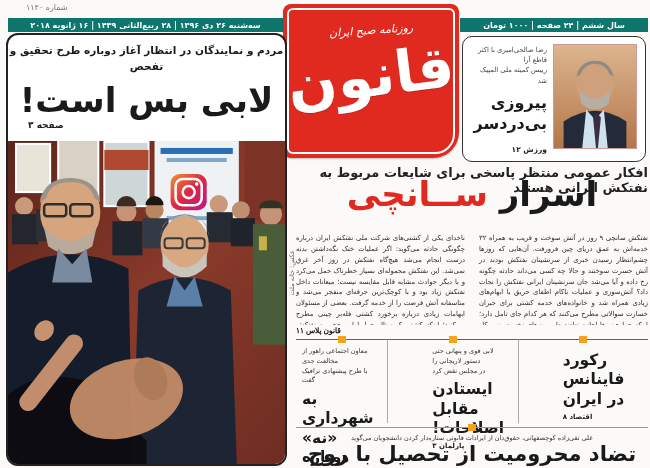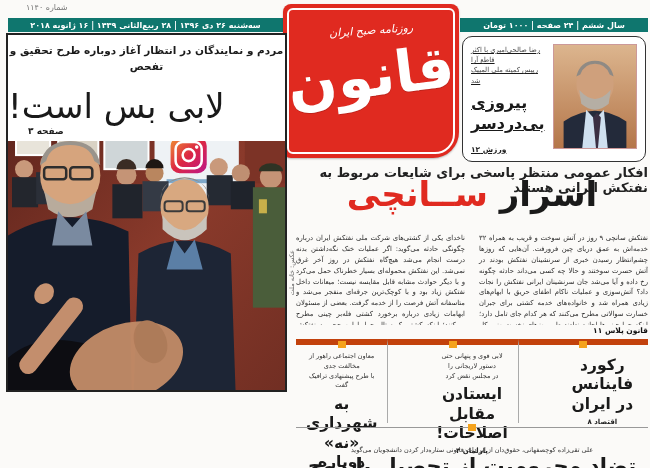--- a/index.html
+++ b/index.html
@@ -20,66 +20,66 @@
   .masthead{top:4px;left:283px;width:176px;height:154px;background:#e02a20;
     border-radius:8px 8px 26px 8px;box-shadow:0 1px 2px rgba(0,0,0,.25);}
   .masthead .inner{position:absolute;inset:4px;border:2px solid #fff;
     border-radius:6px 6px 20px 6px;display:flex;flex-direction:column;
     align-items:center;justify-content:flex-start;}
   .tagline{color:#fff;font-size:11px;font-style:italic;margin-top:14px;
     transform:rotate(-4deg);letter-spacing:1px;}
   .brand{color:#fff;font-size:58px;font-weight:bold;line-height:1;
     transform:rotate(-7deg);margin-top:10px;text-shadow:0 1px 0 rgba(0,0,0,.15);}
   
-  .leadbox{top:33px;left:6px;width:281px;height:359px;border:2px solid #222;
-    border-radius:0;background:#fff;overflow:hidden;}
+  .leadbox{top:33px;left:6px;width:281px;height:433px;border:2px solid #222;
+    border-radius:12px;background:#fff;overflow:hidden;}
   .lead-kicker{font-size:10.5px;font-weight:bold;text-align:center;
     line-height:1.5;margin-top:8px;}
-  .lead-headline{font-size:34px;font-weight:400;text-align:left;
-    line-height:1.05;margin-top:14px;}
+  .lead-headline{font-size:34px;font-weight:700;text-align:center;
+    line-height:1.05;margin-top:8px;}
   .lead-pageref{font-size:9px;font-weight:bold;text-align:left;
     padding-left:20px;margin-top:2px;}
   .lead-photo{position:absolute;left:0;right:0;bottom:0;top:106px;}
   .photo-credit{top:250px;left:288px;font-size:6.5px;color:#666;
     writing-mode:vertical-rl;transform:rotate(180deg);letter-spacing:1px;}
   
   .olybox{top:36px;left:462px;width:184px;height:126px;border:1.5px solid #333;
     border-radius:10px;background:#fff;padding:6px;}
-  .olybox .txt{position:absolute;top:8px;right:98px;left:8px;text-align:left;text-decoration:underline;}
+  .olybox .txt{position:absolute;top:8px;right:98px;left:8px;text-align:right;}
   .oly-kicker{font-size:6.8px;color:#444;line-height:1.5;}
   .oly-headline{font-size:16px;font-weight:900;line-height:1.35;margin-top:6px;}
   .oly-pageref{font-size:7.5px;font-weight:bold;margin-top:10px;color:#222;}
   .oly-photo{position:absolute;top:7px;right:8px;width:84px;height:105px;
     border:1px solid #c99;overflow:hidden;}
   
   .main-kicker{top:165px;left:296px;width:352px;text-align:right;
     font-size:13px;font-weight:bold;color:#222;}
   .main-headline{top:176px;left:296px;width:352px;text-align:center;
     font-size:34px;font-weight:900;line-height:1.1;}
   .main-headline .red{color:#e02a20;}
   .main-body{top:233px;left:296px;width:352px;height:92px;display:flex;
     gap:14px;overflow:hidden;}
   .main-body .col{flex:1;font-size:6.8px;line-height:1.6;text-align:justify;
     color:#2a2a2a;}
-  .plus-label{top:326px;left:296px;width:352px;text-align:right;
-    font-size:7.5px;font-weight:bold;color:#111;}
+  .plus-label{top:326px;left:296px;width:352px;text-align:left;
+    font-size:7.5px;font-weight:bold;color:#111;font-family:Liberation Serif, serif;}
   
   .teasers{top:339px;left:296px;width:352px;height:84px;display:flex;}
-  .teaser{flex:1;position:relative;border-top:6px solid #c2410c;
-    padding:7px 6px 0 6px;text-align:center;}
+  .teaser{flex:1;position:relative;border-top:1px solid #c2410c;
+    padding:7px 6px 0 6px;text-align:left;}
   .teaser.sep{border-left:1px solid #aaa;padding-left:44px;}
   .bullet::before{content:"";position:absolute;top:-4px;right:50%;
     margin-right:-4px;width:8px;height:7px;background:#f5a31d;}
   .t-kicker{font-size:6.5px;color:#333;line-height:1.5;}
   .t-headline{font-size:15.5px;font-weight:900;line-height:1.25;margin-top:4px;}
   .t-pageref{font-size:7px;font-weight:bold;margin-top:4px;color:#222;}
   
   .bottom{top:427px;left:296px;width:352px;border-top:1px solid #999;
     padding-top:6px;text-align:center;position:absolute;}
-  .b-kicker{font-size:6.5px;color:#333;margin-top:12px;}
+  .b-kicker{font-size:6.5px;color:#333;}
   .b-headline{font-size:21px;font-weight:900;margin-top:1px;line-height:1.1;}
 </style>
 </head>
 <body>
 
 <div class="page">
 
   <div class="abs issue">شماره ۱۱۴۰</div>
   <div class="abs redbar datebar">سه‌شنبه ۲۶ دی ۱۳۹۶ | ۲۸ ربیع‌الثانی ۱۴۳۹ | ۱۶ ژانویه ۲۰۱۸</div>
   <div class="abs redbar infobar">سال ششم | ۲۴ صفحه | ۱۰۰۰ تومان</div>

